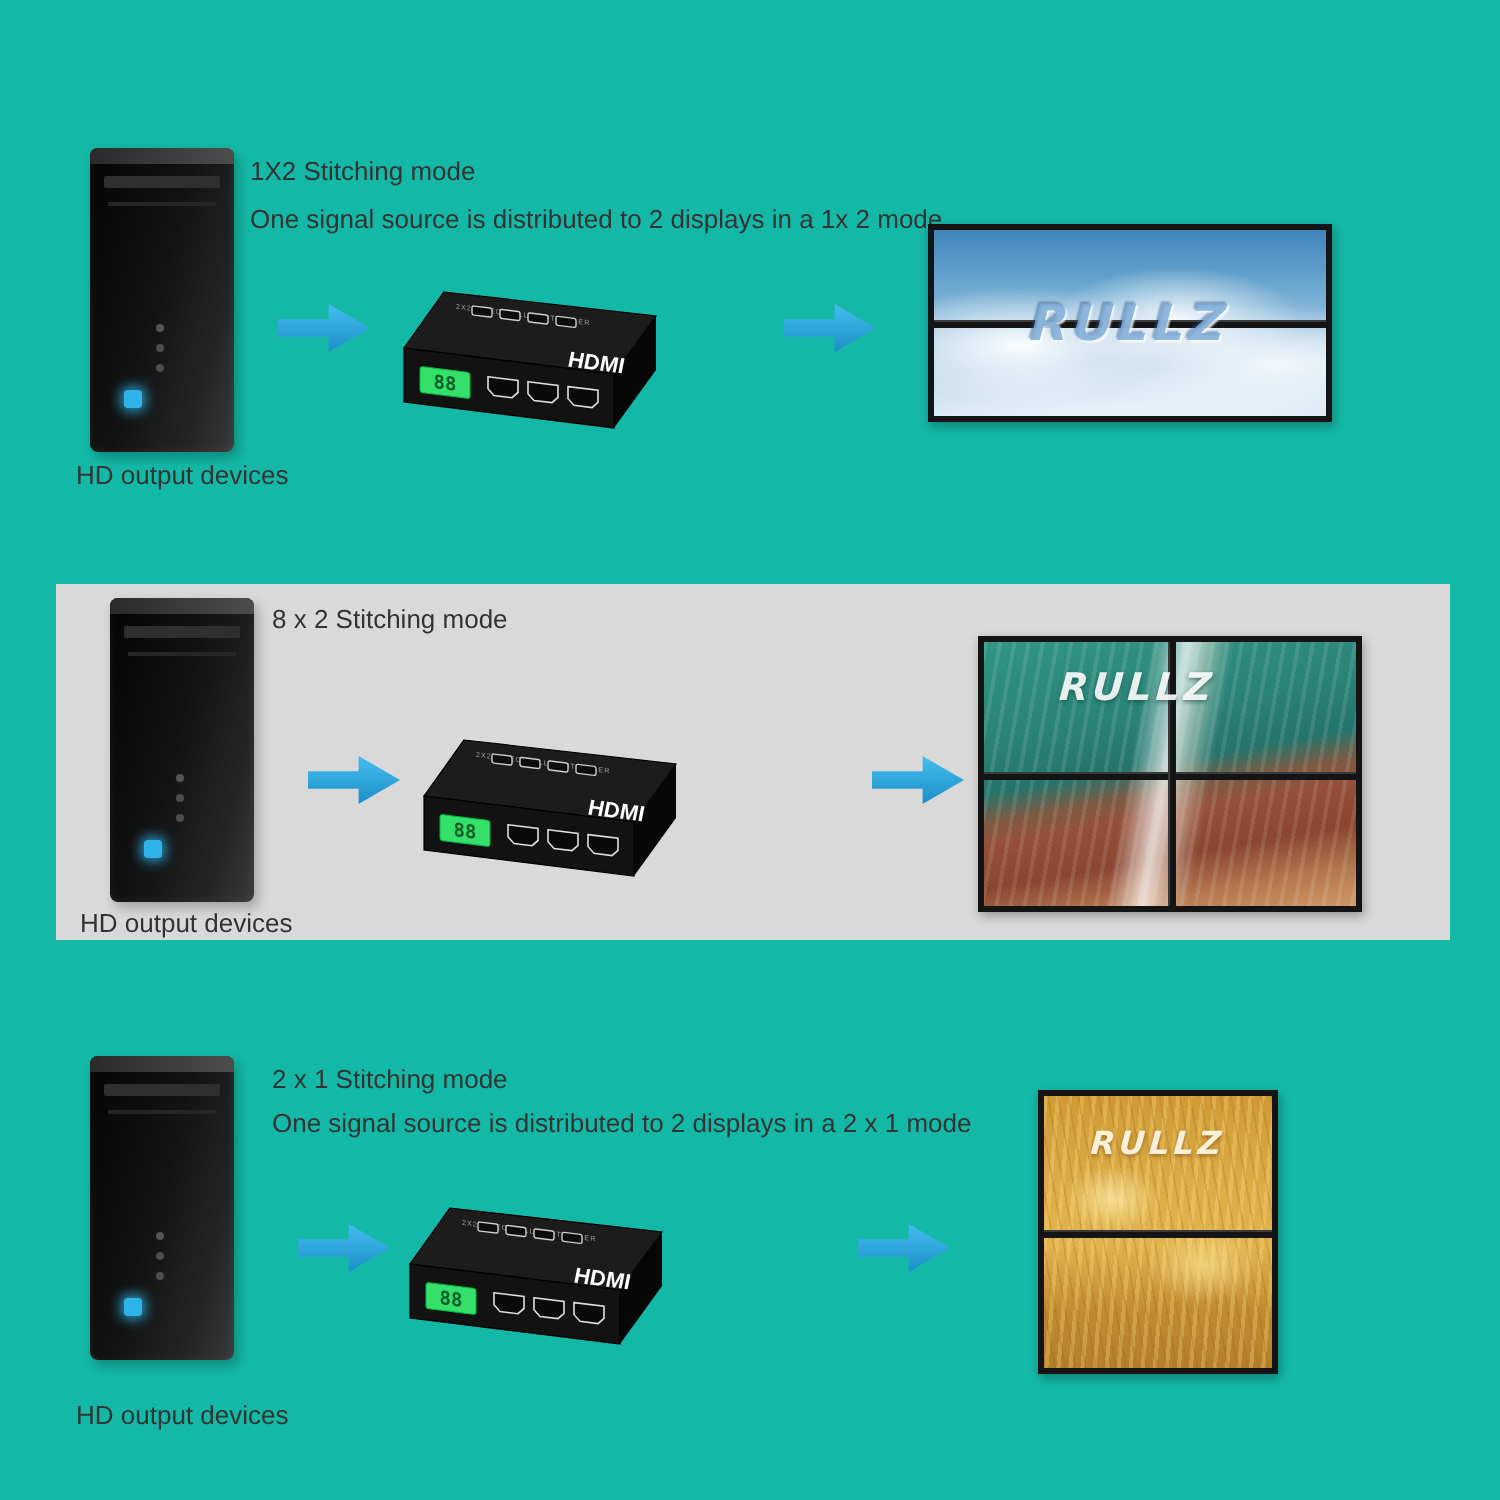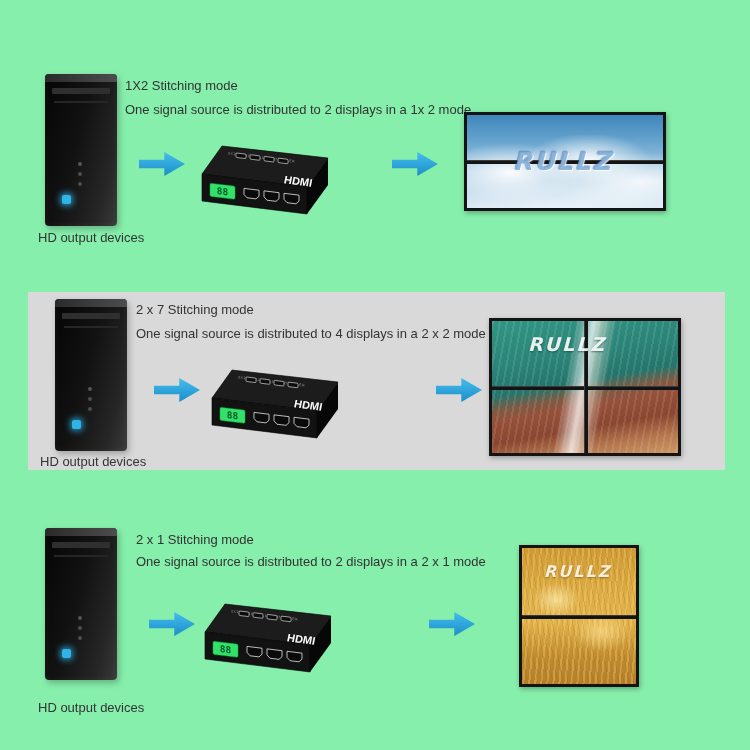--- a/index.html
+++ b/index.html
@@ -1,17 +1,17 @@
 <!DOCTYPE html>
 <html><head>
 <meta charset="utf-8">
 <style>
   html,body{margin:0;padding:0;background:#fff;}
   .canvas{
-    position:relative;width:750px;height:750px;background:#86efac;
+    position:relative;width:750px;height:750px;background:#14b8a6;
     font-family:"Liberation Sans", sans-serif;overflow:hidden;
   }
   
   .gray-panel{position:absolute;left:28px;top:292px;width:697px;height:178px;background:#d9d9d9;}
 
   
   .tower{position:absolute;width:72px;height:152px;border-radius:4px;
     background:linear-gradient(105deg,#050505 0%,#121212 45%,#262626 80%,#3a3a3a 100%);
     box-shadow:inset 0 0 6px rgba(255,255,255,0.06),2px 3px 6px rgba(0,0,0,0.25);}
   .tower-cap{position:absolute;top:0;left:0;right:0;height:8px;border-radius:4px 4px 0 0;
@@ -121,22 +121,21 @@
     <div class="wm wm-sky">RULLZ</div>
   </div>
   <div class="dev-label r1-dev">HD output devices</div>
 
   <div class="tower r2-tower">
     <div class="tower-cap"></div>
     <div class="tower-drive"></div>
     <div class="tower-dots"></div>
     <div class="tower-led"></div>
   </div>
-  <div class="row-title r2-title">2 x 7 Stitching mode</div>
-  <div class="row-desc r2-desc">One signal source is distributed to 4 displays in a 2 x 2 mode</div>
+  <div class="row-title r2-title">8 x 2 Stitching mode</div>
   <div class="arrow r2-arrow-a"></div>
 
   <svg class="ctrl r2-ctrl" viewBox="0 0 132 78">
     <polygon points="22,4 128,16 107,45 2,32" fill="#1c1c1c" stroke="#000" stroke-width="0.6"></polygon>
     <polygon points="2,32 107,45 107,72 2,59" fill="#121212" stroke="#000" stroke-width="0.6"></polygon>
     <polygon points="107,45 128,16 128,43 107,72" fill="#070707"></polygon>
     <g transform="skewY(7)">
       <text x="28" y="9" font-size="3.6" fill="#9a9a9a" letter-spacing="0.5">2X2 VIDEO WALL CONTROLLER</text>
       <rect x="36" y="6.5" width="10" height="4.5" rx="1" fill="#0c0c0c" stroke="#cfcfcf" stroke-width="0.7"></rect>
       <rect x="50" y="6.5" width="10" height="4.5" rx="1" fill="#0c0c0c" stroke="#cfcfcf" stroke-width="0.7"></rect>

